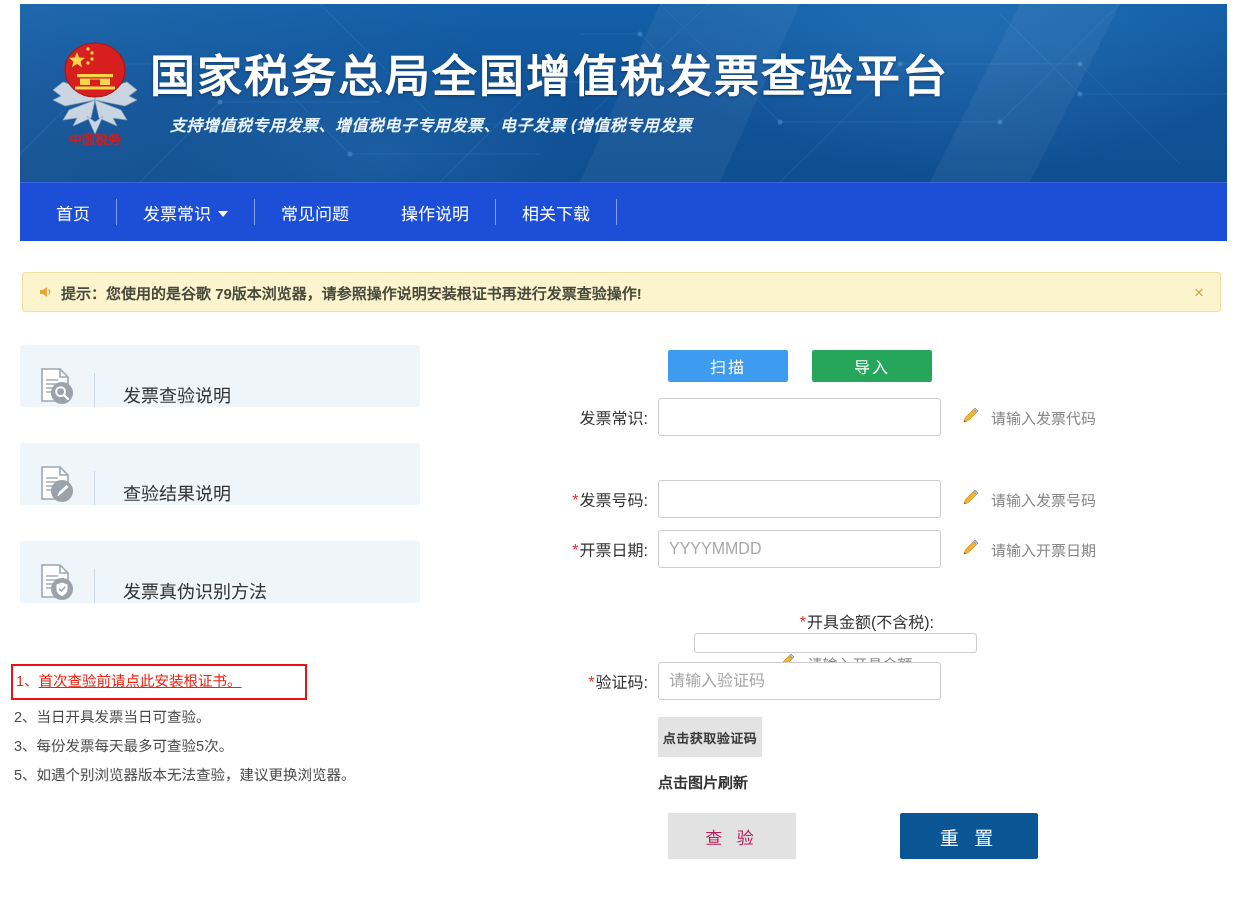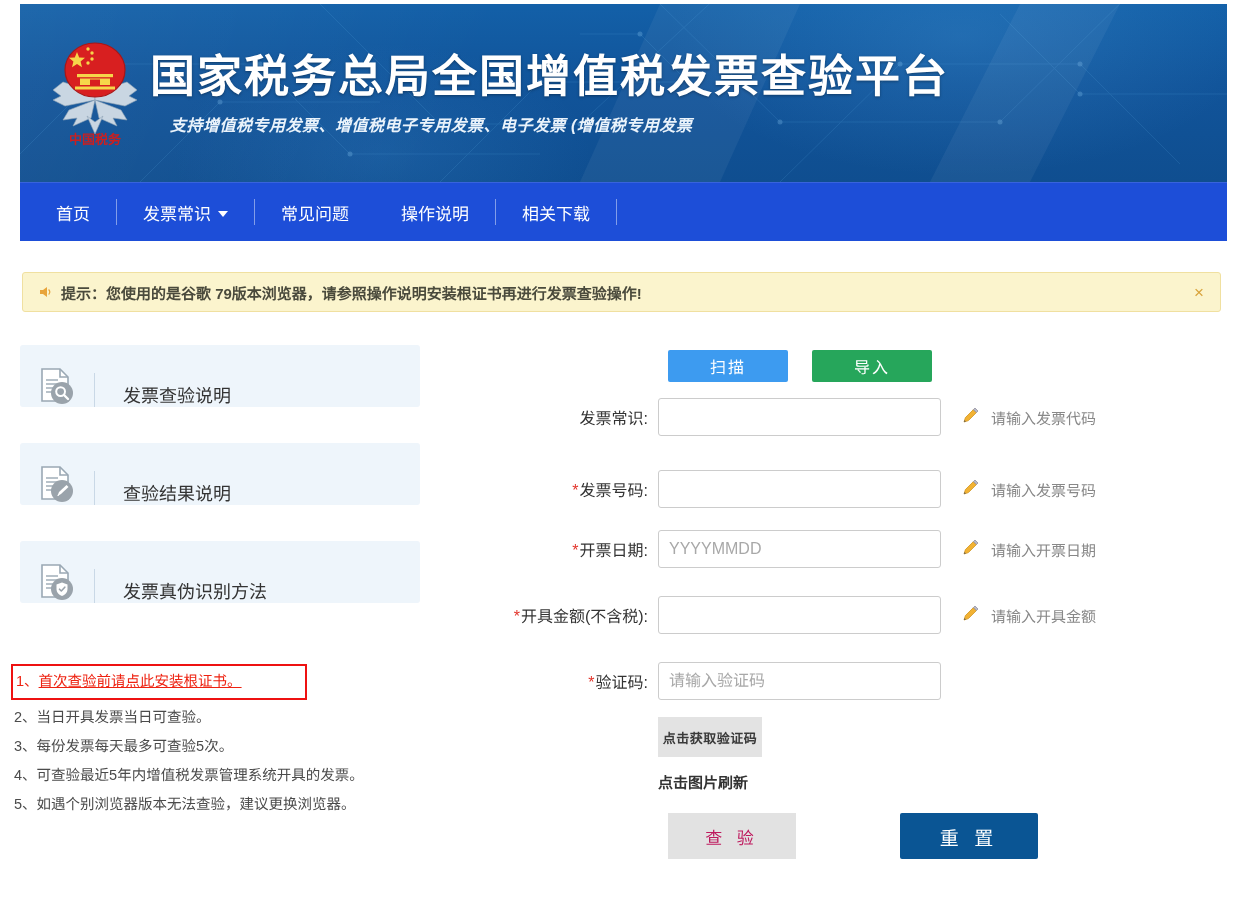--- a/index.html
+++ b/index.html
@@ -514,23 +514,20 @@
   <div class="note-item note-highlight">
     <span class="note-num red">1、</span><span class="note-link">首次查验前请点此安装根证书。</span>
   </div>
   <div class="note-item">
     <span class="note-num">2、</span><span>当日开具发票当日可查验。</span>
   </div>
   <div class="note-item">
     <span class="note-num">3、</span><span>每份发票每天最多可查验5次。</span>
   </div>
   <div class="note-item">
-    <span class="note-num">4、</span><span>可查验最近5年内增值税发票管理系统开具的发票。</span>
-  </div>
-  <div class="note-item">
     <span class="note-num">5、</span><span>如遇个别浏览器版本无法查验，建议更换浏览器。</span>
   </div>
 </div>
 
 <div class="form">
 
   <div class="topbtns">
     <button class="btn-scan">扫描</button>
     <button class="btn-import">导入</button>
   </div>
@@ -543,21 +540,21 @@
         <svg width="17" height="17" viewBox="0 0 17 17">
           <path d="M2 15 L3.4 10.6 L11.4 2.6 L14.4 5.6 L6.4 13.6 Z" fill="#f2b233" stroke="#d19520" stroke-width="0.8"></path>
           <path d="M11.4 2.6 L13 1 L16 4 L14.4 5.6 Z" fill="#b9b9c9" stroke="#93939f" stroke-width="0.8"></path>
           <path d="M2 15 L3.9 14.4 L2.6 13.1 Z" fill="#5a5a5a"></path>
         </svg>
       </span>
       <span class="hint-text">请输入发票代码</span>
     </div>
   </div>
 
-  <div class="row" style="top:124px;">
+  <div class="row" style="top:134px;">
     <div class="row-label"><span class="req">*</span><span>发票号码:</span></div>
     <input class="row-input" type="text" placeholder="" style="">
     <div class="row-hint">
       <span>
         <svg width="17" height="17" viewBox="0 0 17 17">
           <path d="M2 15 L3.4 10.6 L11.4 2.6 L14.4 5.6 L6.4 13.6 Z" fill="#f2b233" stroke="#d19520" stroke-width="0.8"></path>
           <path d="M11.4 2.6 L13 1 L16 4 L14.4 5.6 Z" fill="#b9b9c9" stroke="#93939f" stroke-width="0.8"></path>
           <path d="M2 15 L3.9 14.4 L2.6 13.1 Z" fill="#5a5a5a"></path>
         </svg>
       </span>
@@ -573,21 +570,21 @@
         <svg width="17" height="17" viewBox="0 0 17 17">
           <path d="M2 15 L3.4 10.6 L11.4 2.6 L14.4 5.6 L6.4 13.6 Z" fill="#f2b233" stroke="#d19520" stroke-width="0.8"></path>
           <path d="M11.4 2.6 L13 1 L16 4 L14.4 5.6 Z" fill="#b9b9c9" stroke="#93939f" stroke-width="0.8"></path>
           <path d="M2 15 L3.9 14.4 L2.6 13.1 Z" fill="#5a5a5a"></path>
         </svg>
       </span>
       <span class="hint-text">请输入开票日期</span>
     </div>
   </div>
 
-  <div class="row" style="top:250px;">
+  <div class="row" style="top:264px;flex-direction:column;">
     <div class="row-label"><span class="req">*</span><span>开具金额(不含税):</span></div>
     <input class="row-input" type="text" placeholder="" style="">
     <div class="row-hint">
       <span>
         <svg width="17" height="17" viewBox="0 0 17 17">
           <path d="M2 15 L3.4 10.6 L11.4 2.6 L14.4 5.6 L6.4 13.6 Z" fill="#f2b233" stroke="#d19520" stroke-width="0.8"></path>
           <path d="M11.4 2.6 L13 1 L16 4 L14.4 5.6 Z" fill="#b9b9c9" stroke="#93939f" stroke-width="0.8"></path>
           <path d="M2 15 L3.9 14.4 L2.6 13.1 Z" fill="#5a5a5a"></path>
         </svg>
       </span>

